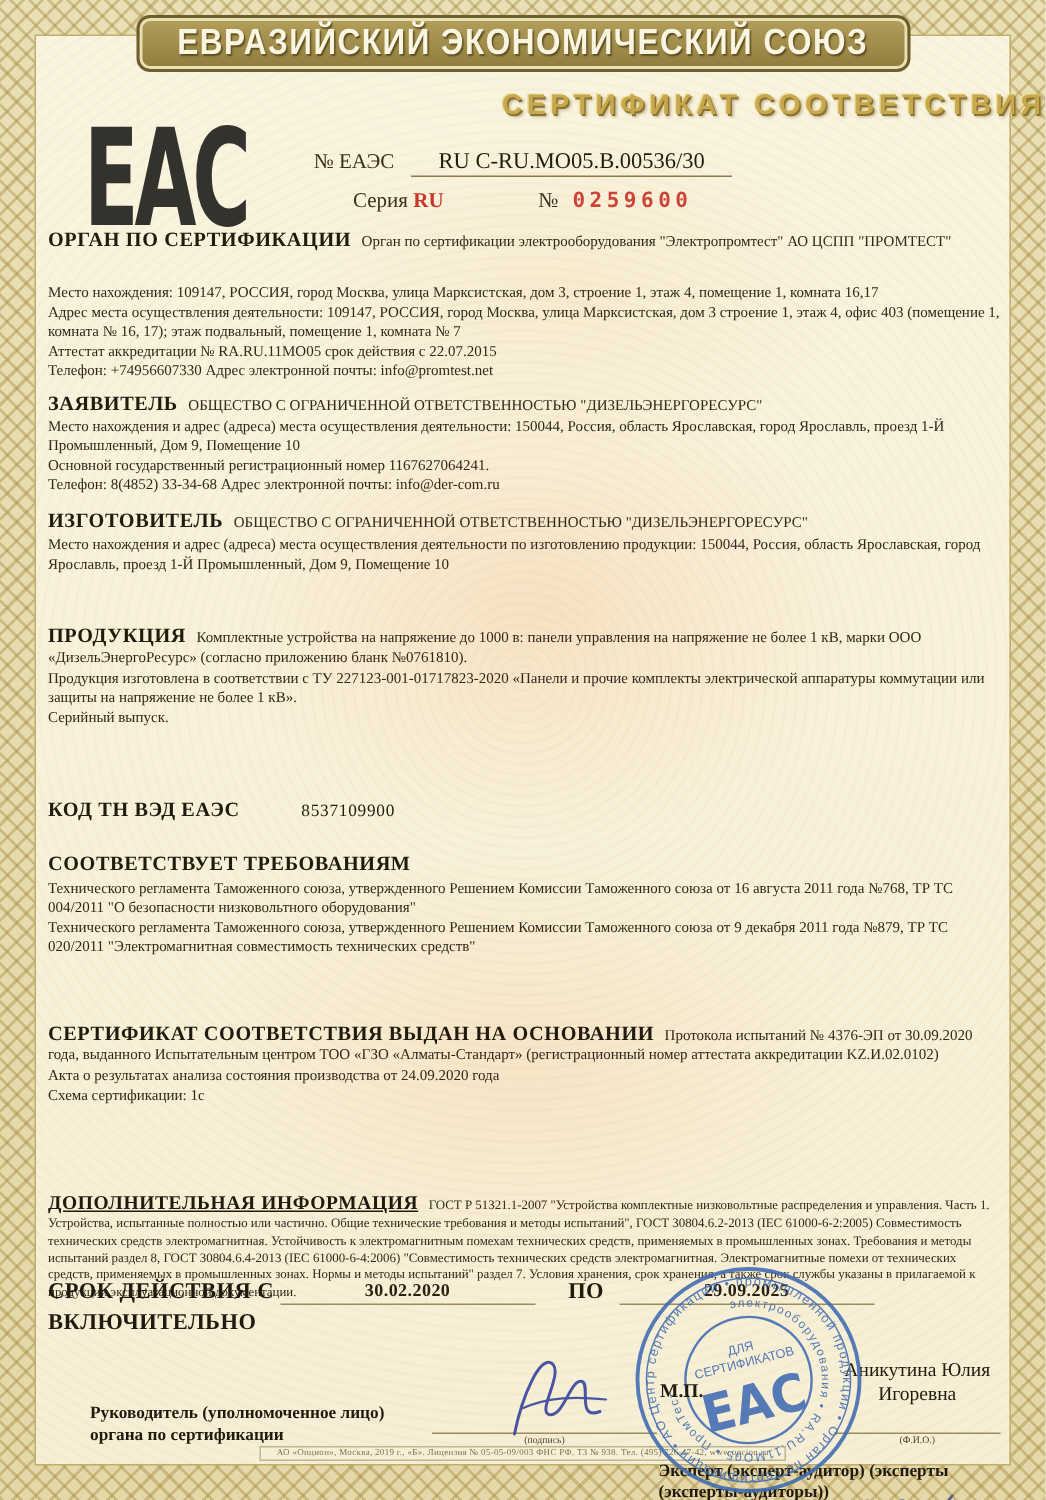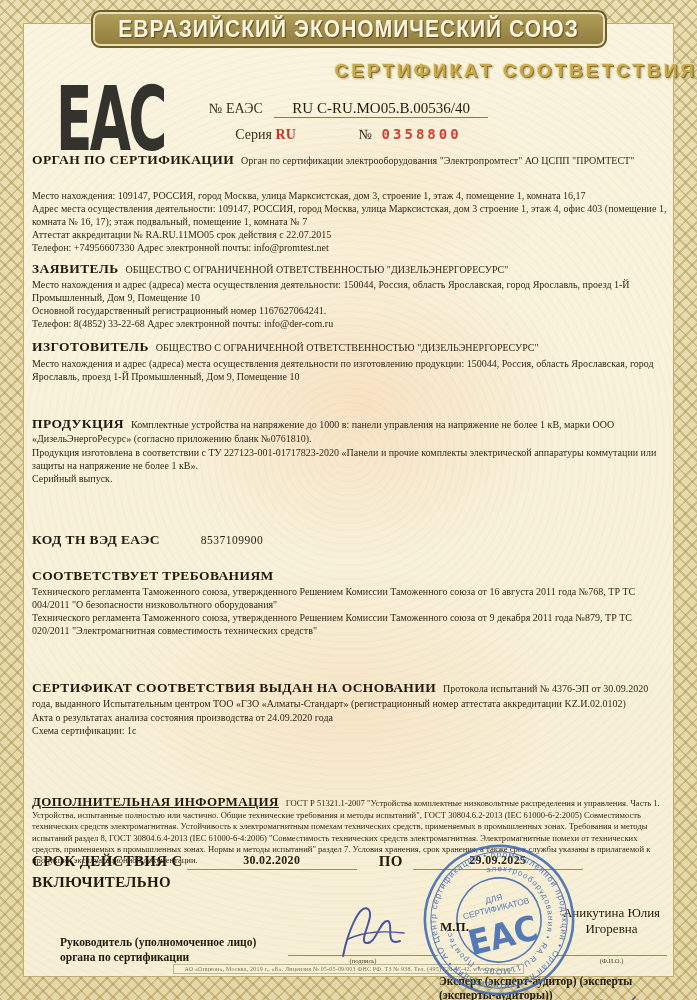--- a/index.html
+++ b/index.html
@@ -81,50 +81,50 @@
   <div class="banner">
     <span>ЕВРАЗИЙСКИЙ ЭКОНОМИЧЕСКИЙ СОЮЗ</span>
   </div>
 
   <div class="eac-mark">ЕАС</div>
 
   <div class="doc-title">СЕРТИФИКАТ СООТВЕТСТВИЯ</div>
 
   <div class="num-line">
     <span class="lbl">№ ЕАЭС</span>
-    <span class="val">RU С-RU.МО05.В.00536/40</span>
+    <span class="val">RU С-RU.МО05.В.00536/30</span>
   </div>
 
   <div class="series-line">
     <span>Серия</span>
     <span class="red">RU</span>
     <span class="gap"></span>
     <span>№</span>
-    <span class="num">0358800</span>
+    <span class="num">0259600</span>
   </div>
 
   <div class="content">
 
     <p class="sec" style="margin-bottom:20px;">
       <span class="h">ОРГАН ПО СЕРТИФИКАЦИИ</span><span>Орган по сертификации электрооборудования "Электропромтест" АО ЦСПП "ПРОМТЕСТ"</span>
     </p>
     <div class="sec lines" style="margin-bottom:2px;">
       <div>Место нахождения: 109147, РОССИЯ, город Москва, улица Марксистская, дом 3, строение 1, этаж 4, помещение 1, комната 16,17</div>
       <div>Адрес места осуществления деятельности: 109147, РОССИЯ, город Москва, улица Марксистская, дом 3 строение 1, этаж 4, офис 403 (помещение 1, комната № 16, 17); этаж подвальный, помещение 1, комната № 7</div>
       <div>Аттестат аккредитации № RA.RU.11МО05 срок действия с 22.07.2015</div>
       <div>Телефон: +74956607330 Адрес электронной почты: info@promtest.net</div>
     </div>
 
     <p class="sec" style="margin-top:6px;margin-bottom:1px;">
       <span class="h">ЗАЯВИТЕЛЬ</span><span>ОБЩЕСТВО С ОГРАНИЧЕННОЙ ОТВЕТСТВЕННОСТЬЮ "ДИЗЕЛЬЭНЕРГОРЕСУРС"</span>
     </p>
     <div class="sec lines">
       <div>Место нахождения и адрес (адреса) места осуществления деятельности: 150044, Россия, область Ярославская, город Ярославль, проезд 1-Й Промышленный, Дом 9, Помещение 10</div>
       <div>Основной государственный регистрационный номер 1167627064241.</div>
-      <div>Телефон: 8(4852) 33-22-68 Адрес электронной почты: info@der-com.ru</div>
+      <div>Телефон: 8(4852) 33-34-68 Адрес электронной почты: info@der-com.ru</div>
     </div>
 
     <p class="sec" style="margin-top:8px;margin-bottom:1px;">
       <span class="h">ИЗГОТОВИТЕЛЬ</span><span>ОБЩЕСТВО С ОГРАНИЧЕННОЙ ОТВЕТСТВЕННОСТЬЮ "ДИЗЕЛЬЭНЕРГОРЕСУРС"</span>
     </p>
     <div class="sec lines">
       <div>Место нахождения и адрес (адреса) места осуществления деятельности по изготовлению продукции: 150044, Россия, область Ярославская, город Ярославль, проезд 1-Й Промышленный, Дом 9, Помещение 10</div>
     </div>
 
     <p class="sec" style="margin-top:32px;margin-bottom:1px;">

